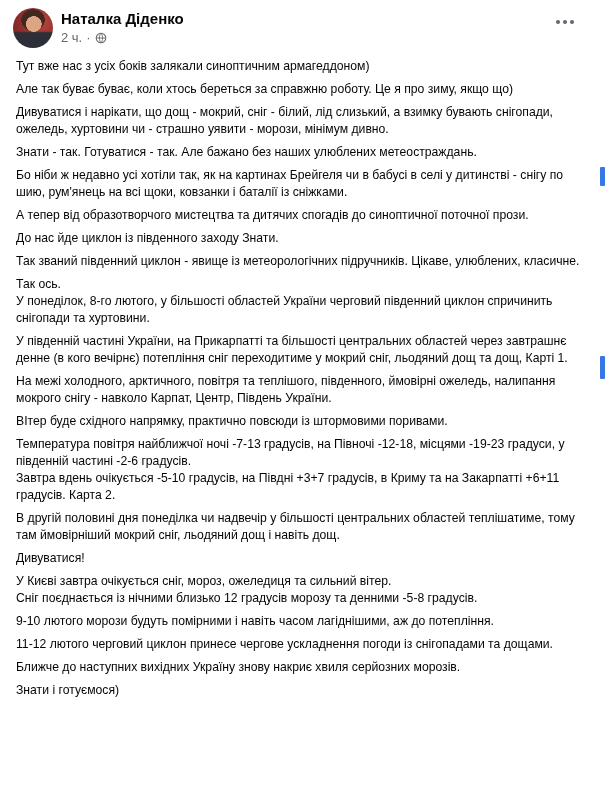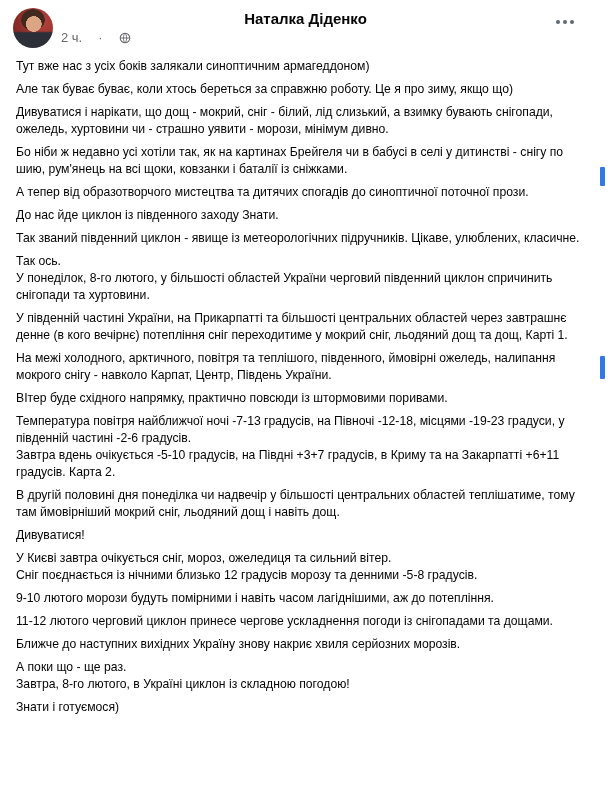--- a/index.html
+++ b/index.html
@@ -9,21 +9,20 @@
     background: #ffffff;
     font-family: "Liberation Sans", "DejaVu Sans", sans-serif;
     color: #050505;
     overflow: hidden;
     position: relative;
   }
   .post-header {
     display: flex;
     align-items: flex-start;
     padding: 8px 28px 0 13px;
-    text-align: center;
   }
   .avatar {
     width: 40px; height: 40px;
     border-radius: 50%;
     flex: 0 0 auto;
     cursor: pointer;
     background-color: #8e2f2c;
     background-image:
       radial-gradient(circle 8px at 52% 40%, #dca685 96%, rgba(0,0,0,0) 100%),
       radial-gradient(ellipse 12px 11px at 50% 30%, #42291f 96%, rgba(0,0,0,0) 100%),
@@ -36,21 +35,21 @@
     font-weight: 700;
     line-height: 20px;
     color: #050505;
     text-decoration: none;
     display: inline-block;
     cursor: pointer;
   }
   .meta-row {
     display: flex;
     align-items: center;
-    gap: 16px;
+    gap: 4px;
     font-size: 13px;
     line-height: 16px;
     color: #65676b;
     margin-top: 1px;
   }
   .meta-row .timestamp { cursor: pointer; }
   .globe { display: inline-flex; align-items: center; }
   .more-btn {
     display: flex;
     align-items: center;
@@ -109,35 +108,35 @@
       <span class="dot"></span>
       <span class="dot"></span>
       <span class="dot"></span>
     </button>
   </div>
 
   <div class="post-body">
       <div class="para">Тут вже нас з усіх боків залякали синоптичним армагеддоном)</div>
       <div class="para">Але так буває буває, коли хтось береться за справжню роботу. Це я про зиму, якщо що)</div>
       <div class="para">Дивуватися і нарікати, що дощ - мокрий, сніг - білий, лід слизький, а взимку бувають снігопади, ожеледь, хуртовини чи - страшно уявити - морози, мінімум дивно.</div>
+      <div class="para">Знати - так. Готуватися - так. Але бажано без наших улюблених метеостраждань.</div>
       <div class="para">Бо ніби ж недавно усі хотіли так, як на картинах Брейгеля чи в бабусі в селі у дитинстві - снігу по шию, рум'янець на всі щоки, ковзанки і баталії із сніжками.</div>
       <div class="para">А тепер від образотворчого мистецтва та дитячих спогадів до синоптичної поточної прози.</div>
       <div class="para">До нас йде циклон із південного заходу Знати.</div>
       <div class="para">Так званий південний циклон - явище із метеорологічних підручників. Цікаве, улюблених, класичне.</div>
       <div class="para">Так ось.<br>У понеділок, 8-го лютого, у більшості областей України черговий південний циклон спричинить снігопади та хуртовини.</div>
       <div class="para">У південній частині України, на Прикарпатті та більшості центральних областей через завтрашнє денне (в кого вечірнє) потепління сніг переходитиме у мокрий сніг, льодяний дощ та дощ, Карті 1.</div>
       <div class="para">На межі холодного, арктичного, повітря та теплішого, південного, ймовірні ожеледь, налипання мокрого снігу - навколо Карпат, Центр, Південь України.</div>
       <div class="para">ВІтер буде східного напрямку, практично повсюди із штормовими поривами.</div>
       <div class="para">Температура повітря найближчої ночі -7-13 градусів, на Півночі -12-18, місцями -19-23 градуси, у південній частині -2-6 градусів.<br>Завтра вдень очікується -5-10 градусів, на Півдні +3+7 градусів, в Криму та на Закарпатті +6+11 градусів. Карта 2.</div>
       <div class="para">В другій половині дня понеділка чи надвечір у більшості центральних областей теплішатиме, тому там ймовірніший мокрий сніг, льодяний дощ і навіть дощ.</div>
       <div class="para">Дивуватися!</div>
       <div class="para">У Києві завтра очікується сніг, мороз, ожеледиця та сильний вітер.<br>Сніг поєднається із нічними близько 12 градусів морозу та денними -5-8 градусів.</div>
       <div class="para">9-10 лютого морози будуть помірними і навіть часом лагіднішими, аж до потепління.</div>
       <div class="para">11-12 лютого черговий циклон принесе чергове ускладнення погоди із снігопадами та дощами.</div>
       <div class="para">Ближче до наступних вихідних Україну знову накриє хвиля серйозних морозів.</div>
-      <div class="para">А поки що - ще раз.<br>Завтра, 8-го лютого, в Україні циклон із складною погодою!</div>
       <div class="para">Знати і готуємося)</div>
     </div>
 
   <div class="edge-marker m1"></div>
   <div class="edge-marker m2"></div>
 
 </div>
 
 </body></html>

